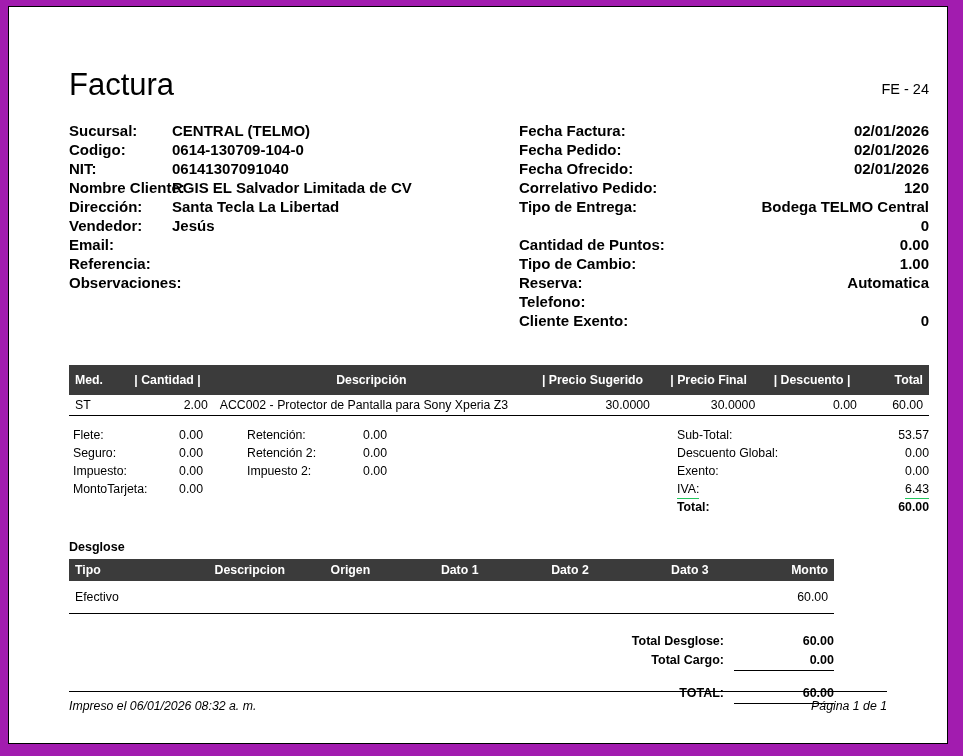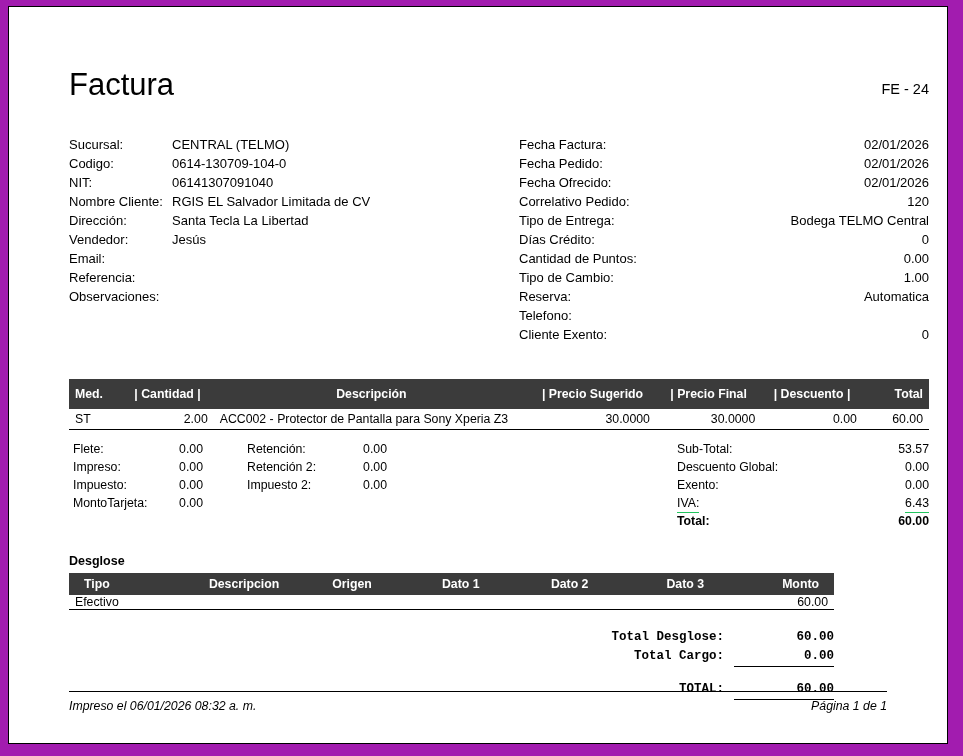--- a/index.html
+++ b/index.html
@@ -50,24 +50,25 @@
     position: absolute;
     right: 0;
     top: 14px;
     font-size: 14.5px;
     color: #000;
   }
 
   
   .meta {
     position: relative;
-    margin-top: 20px;
+    margin-top: 6px;
     height: 232px;
-    font-size: 13px;
+    font-size: 15px;
     color: #000;
+    font-weight: bold;
   }
   .meta-left {
     position: absolute;
     left: 0;
     top: 0;
     width: 420px;
   }
   .meta-right {
     position: absolute;
     right: 0;
@@ -163,44 +164,43 @@
   .desglose {
     margin-top: 5px;
     width: 765px;
     border-collapse: collapse;
     font-size: 12.3px;
   }
   .desglose thead th {
     background: #3b3b3b;
     color: #fff;
     font-weight: bold;
-    padding: 4px 15px;
+    padding: 4px 6px;
     text-align: left;
     white-space: nowrap;
   }
   .desglose thead th.r { text-align: right; }
   .desglose tbody td {
-    padding: 0 6px;
+    padding: 9px 6px;
     border-bottom: 1px solid #000;
     white-space: nowrap;
   }
   .desglose tbody td.r { text-align: right; }
 
   .grand {
     position: relative;
     margin-top: 18px;
     width: 765px;
     font-size: 12.5px;
   }
   .grow {
     position: relative;
     height: 19px;
     line-height: 19px;
     white-space: nowrap;
-    font-family: Liberation Mono, monospace;
   }
   .grow .gk {
     position: absolute;
     right: 110px;
     text-align: right;
     font-weight: bold;
   }
   .grow .gv {
     position: absolute;
     right: 0;
@@ -285,21 +285,21 @@
           <div class="mrow">
             <span class="mlabel">Fecha Ofrecido:</span><span class="mval">02/01/2026</span>
           </div>
           <div class="mrow">
             <span class="mlabel">Correlativo Pedido:</span><span class="mval">120</span>
           </div>
           <div class="mrow">
             <span class="mlabel">Tipo de Entrega:</span><span class="mval">Bodega TELMO Central</span>
           </div>
           <div class="mrow">
-            <span class="mlabel">Días Crédito:</span><span class="mval">0</span>
+            <span class="mval">0</span>
           </div>
           <div class="mrow">
             <span class="mlabel">Cantidad de Puntos:</span><span class="mval">0.00</span>
           </div>
           <div class="mrow">
             <span class="mlabel">Tipo de Cambio:</span><span class="mval">1.00</span>
           </div>
           <div class="mrow">
             <span class="mlabel">Reserva:</span><span class="mval">Automatica</span>
           </div>
@@ -336,21 +336,21 @@
           </tr>
         </tbody>
       </table>
 
       <div class="totals">
         <div class="tcol c1">
           <div class="trow">
             <span class="k">Flete:</span><span class="v">0.00</span>
           </div>
           <div class="trow">
-            <span class="k">Impreso:</span><span class="v">0.00</span>
+            <span class="k">Seguro:</span><span class="v">0.00</span>
           </div>
           <div class="trow">
             <span class="k">Impuesto:</span><span class="v">0.00</span>
           </div>
           <div class="trow">
             <span class="k">MontoTarjeta:</span><span class="v">0.00</span>
           </div>
         </div>
 
         <div class="tcol c2">

